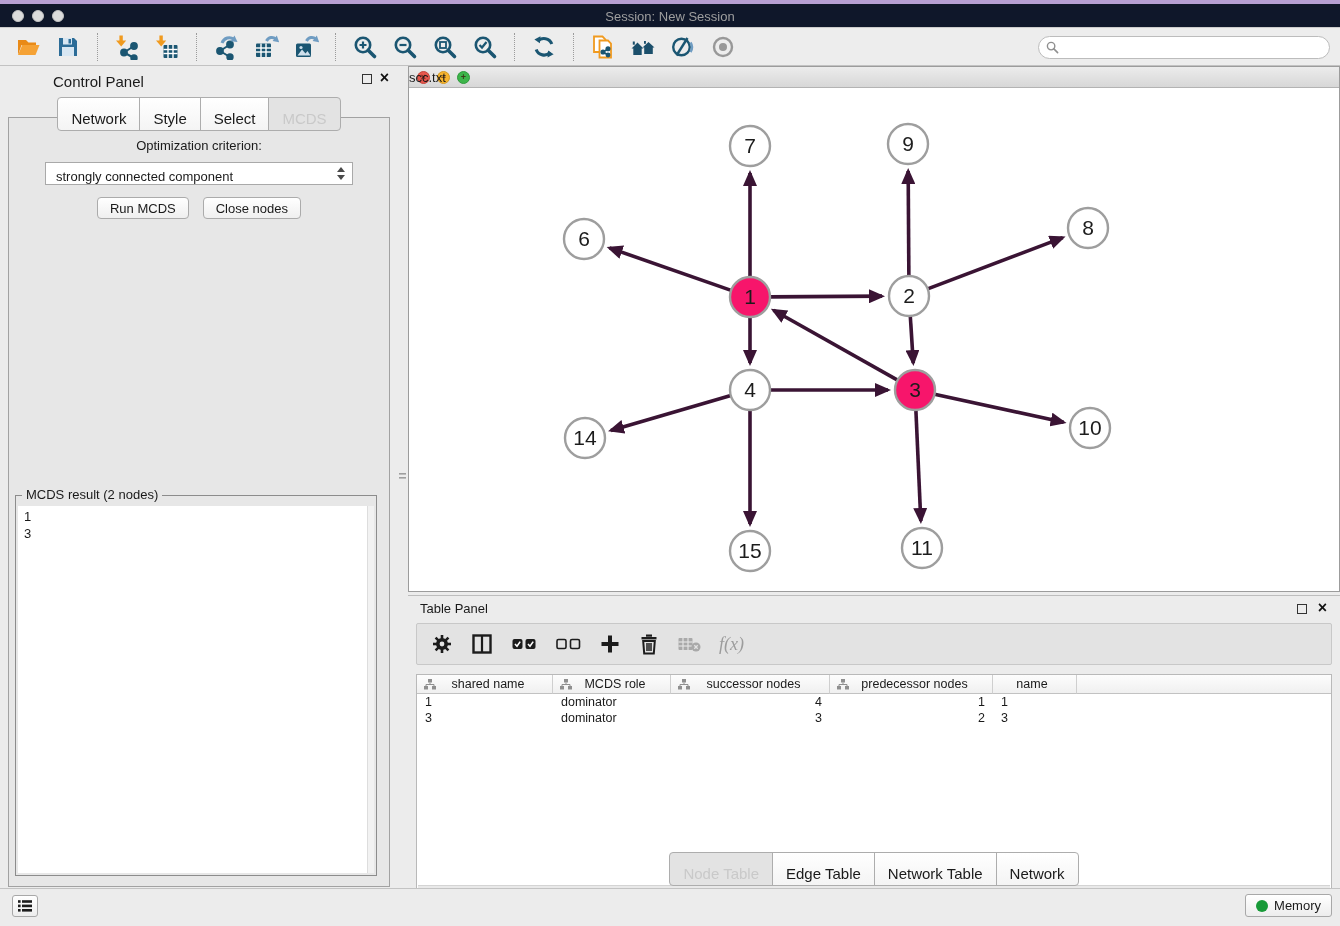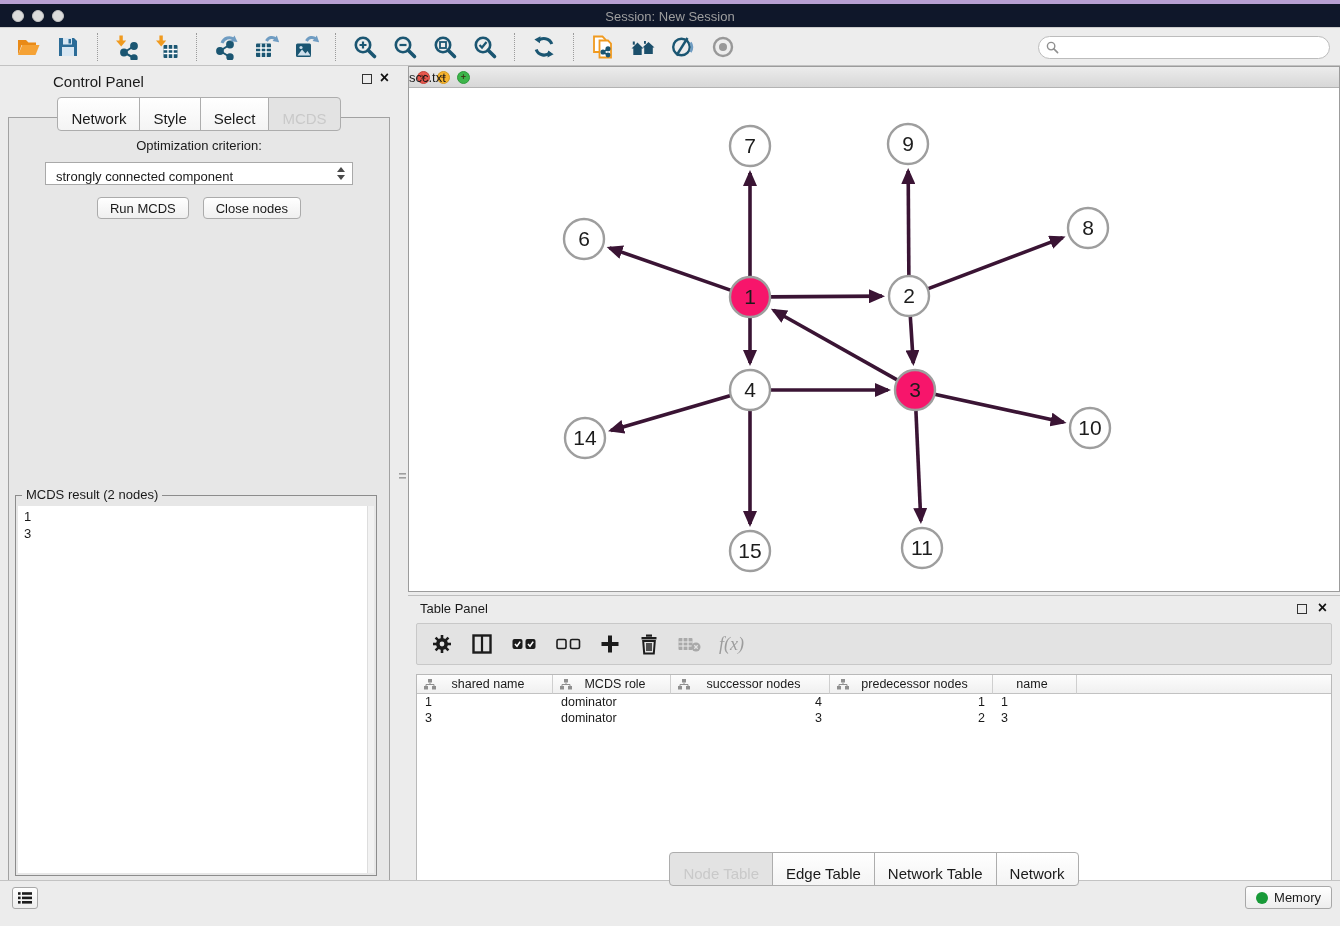--- a/index.html
+++ b/index.html
@@ -103,21 +103,21 @@
         font-size:12.5px; padding-left:7px; }
   .th .th-label { flex:1; text-align:center; padding-right:12px; }
   .th-fill { flex:1; border-bottom:1px solid #c2c2c2; }
   .tr { display:flex; height:16px; align-items:center; font-size:12.5px; }
   .td { padding:0 8px; overflow:hidden; white-space:nowrap; }
   .tp-hscroll { position:absolute; left:1px; right:1px; bottom:1px; height:15px; background:#e9e9e9;
                 border-top:1px solid #d4d4d4; }
   .tp-tabs { position:absolute; bottom:6px; width:100%;align-items:center; }
 
   
-  .statusbar { position:absolute; left:0; bottom:12px; width:100%; height:34px; background:#ececec;
+  .statusbar { position:absolute; left:0; bottom:4px; width:100%; height:34px; background:#ececec;
                border-top:1px solid #c3c3c3; }
   .status-list-btn { position:absolute; left:12px; top:6px; width:26px; height:22px;
                      background:linear-gradient(#ffffff,#ededed); border:1px solid #a8a8a8; border-radius:3px;
                      display:flex; align-items:center; justify-content:center; }
   .memory-btn { position:absolute; right:8px; top:5px; height:23px; padding:0 10px; display:flex; align-items:center;
                 gap:6px; background:linear-gradient(#ffffff,#ededed); border:1px solid #a8a8a8; border-radius:3px;
                 font-size:13px; }
   .memory-dot { width:12px; height:12px; border-radius:50%; background:#189a38; }
 </style>
 </head>

